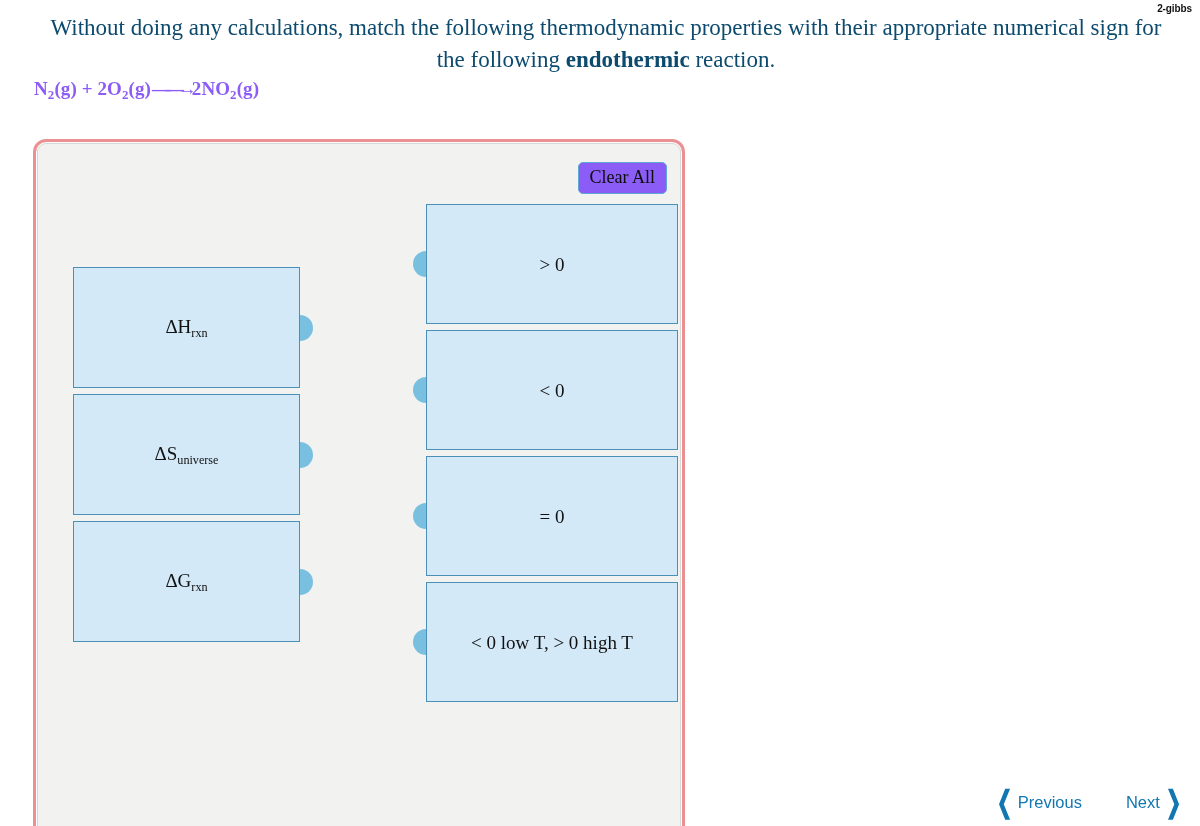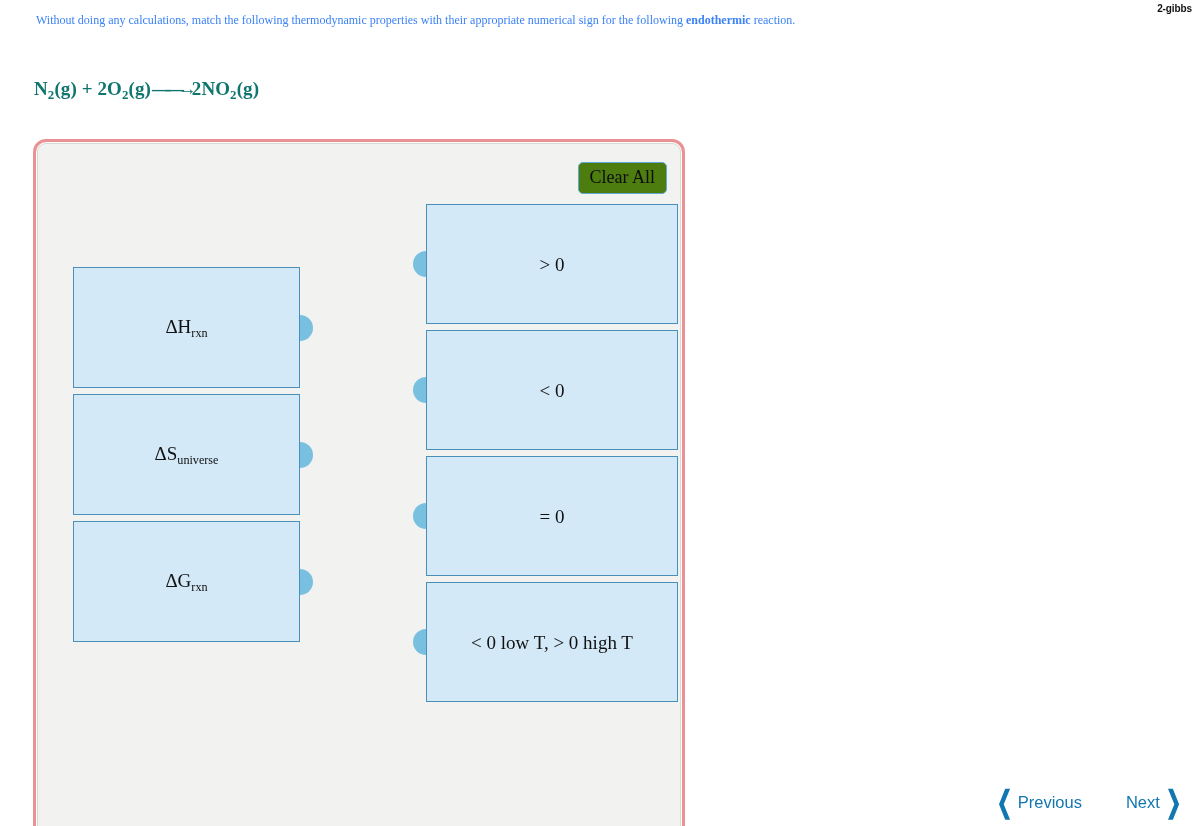--- a/index.html
+++ b/index.html
@@ -31,34 +31,35 @@
     color: #111111;
     letter-spacing: -0.1px;
   }
 
   
   .prompt {
     position: absolute;
     left: 36px;
     top: 12px;
     width: 1140px;
-    font-size: 12px;
+    font-size: 23px;
     line-height: 1.38;
-    color: #3b82f6;
+    color: #0c4a6e;
     font-family: "Liberation Serif", serif;
+    text-align: center;
   }
   .prompt b { font-weight: bold; }
 
   .equation {
     position: absolute;
     left: 34px;
     top: 78px;
     font-size: 19px;
     font-weight: bold;
-    color: #0f766e;
+    color: #8b5cf6;
     white-space: nowrap;
     letter-spacing: 0.1px;
   }
   .equation sub {
     font-size: 0.68em;
     vertical-align: -0.28em;
     font-weight: bold;
   }
   .arrow-long {
     display: inline-block;
@@ -88,21 +89,21 @@
     bottom: 0;
     background: #f2f2f0;
     border-radius: 9px;
   }
 
   
   .clear-all {
     position: absolute;
     right: 12px;
     top: 17px;
-    background: #4d7c0f;
+    background: #8b5cf6;
     border: 1px solid #5fa8d3;
     border-radius: 5px;
     padding: 4px 11px 5px 11px;
     font-family: "Liberation Serif", serif;
     font-size: 18px;
     color: #0d0d0d;
     cursor: pointer;
     line-height: 1.15;
   }
 

